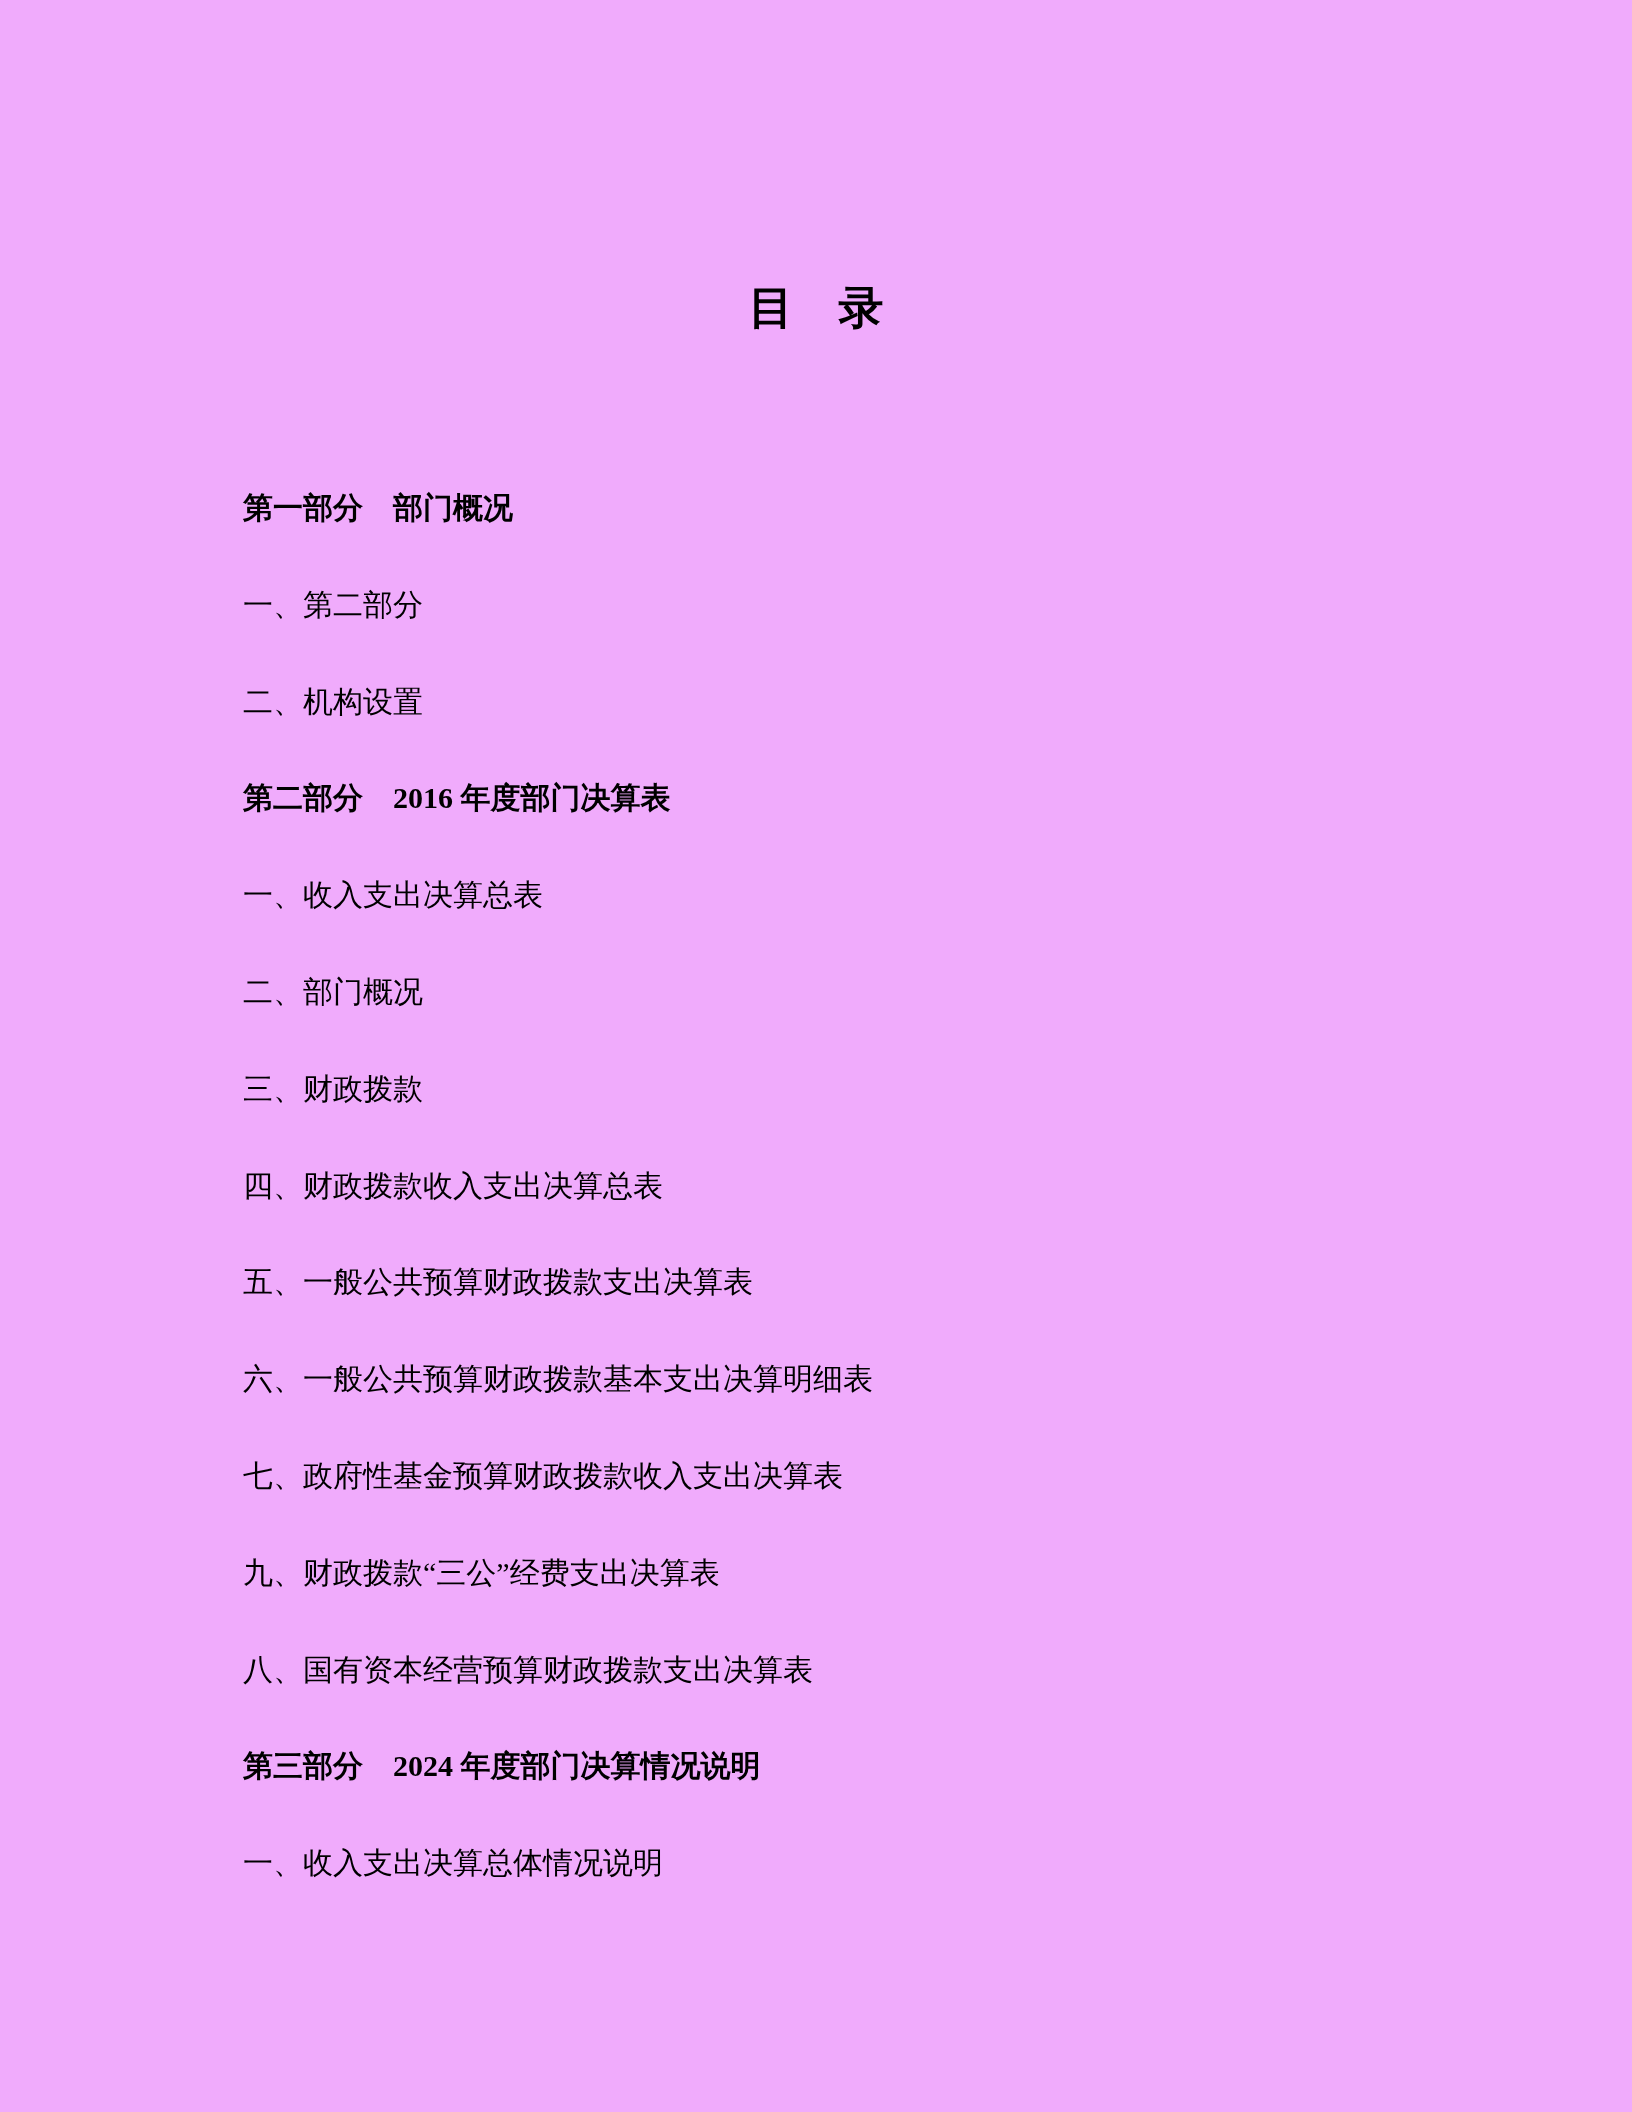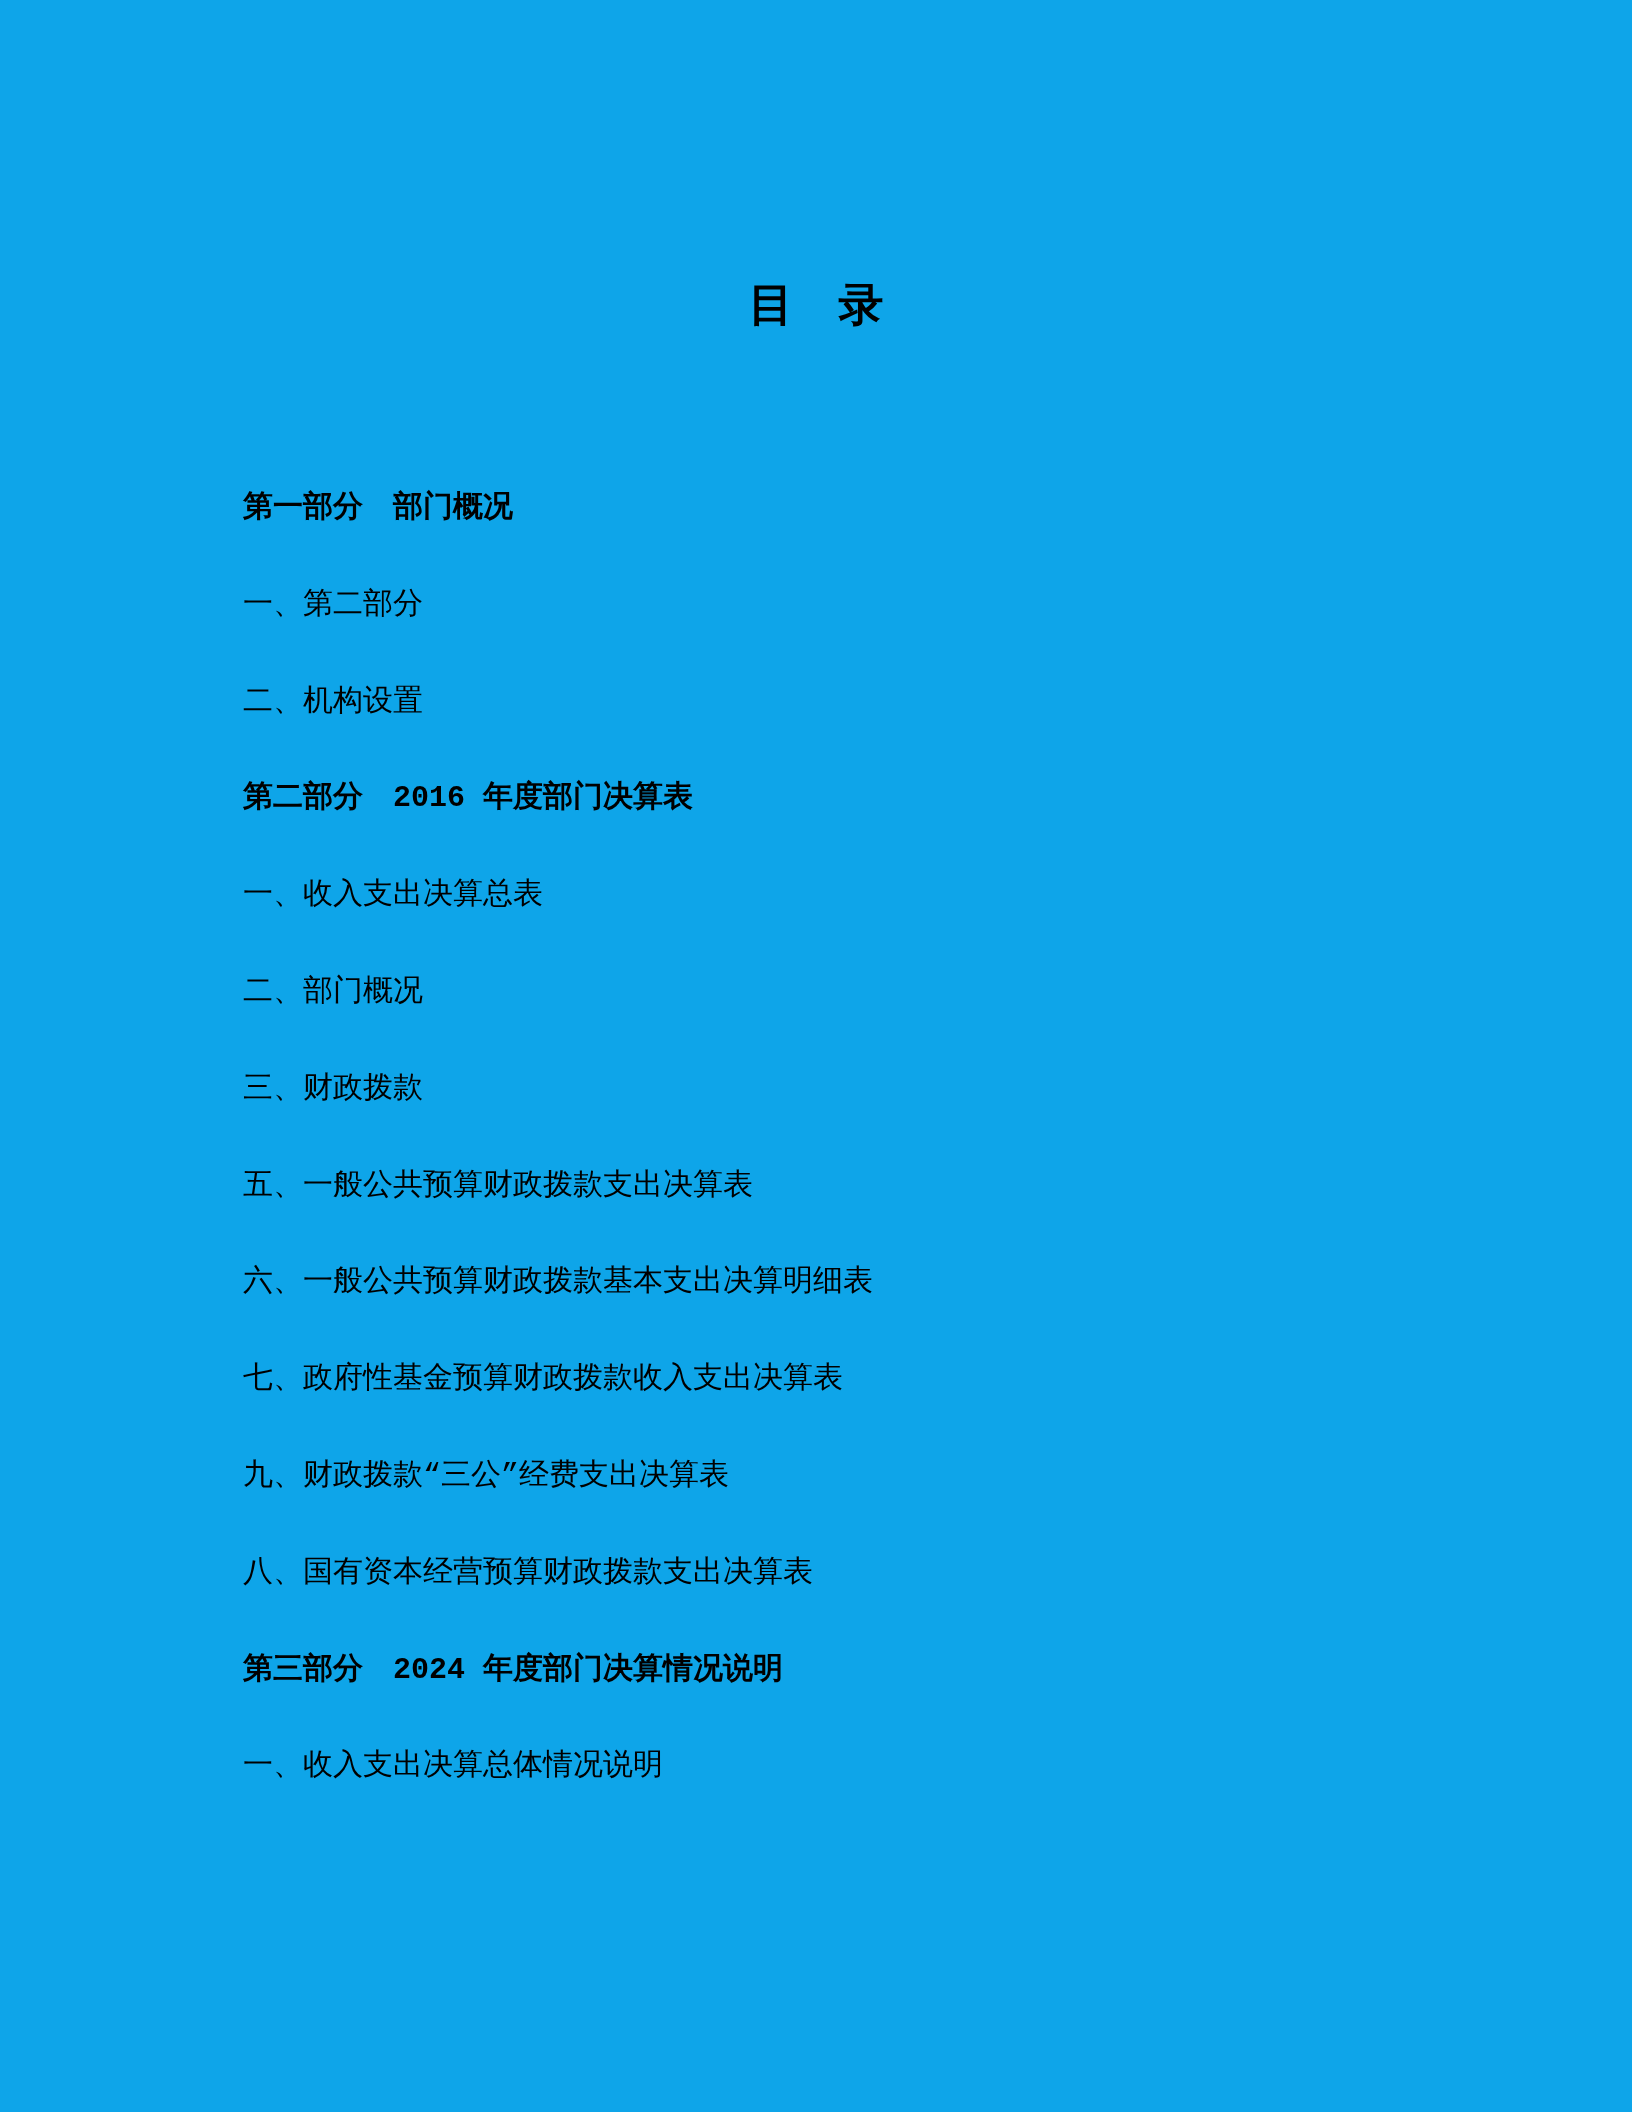--- a/index.html
+++ b/index.html
@@ -4,23 +4,23 @@
 <style>
   html, body {
     margin: 0;
     padding: 0;
     background: #ffffff;
   }
   .page {
     position: relative;
     width: 1632px;
     height: 2112px;
-    background: #0ea5e9;
+    background: #f0abfc;
     overflow: hidden;
-    font-family: Liberation Mono, monospace;
+    font-family: Liberation Serif, serif;
     color: #000000;
   }
   .doc-title {
     position: absolute;
     top: 286px;
     left: 0;
     width: 100%;
     margin: 0;
     text-align: center;
     font-size: 45px;
@@ -52,20 +52,21 @@
   <h1 class="doc-title">目　录</h1>
 
   <div class="toc">
     <div class="toc-row part">第一部分　部门概况</div>
     <div class="toc-row item">一、第二部分</div>
     <div class="toc-row item">二、机构设置</div>
     <div class="toc-row part">第二部分　2016 年度部门决算表</div>
     <div class="toc-row item">一、收入支出决算总表</div>
     <div class="toc-row item">二、部门概况</div>
     <div class="toc-row item">三、财政拨款</div>
+    <div class="toc-row item">四、财政拨款收入支出决算总表</div>
     <div class="toc-row item">五、一般公共预算财政拨款支出决算表</div>
     <div class="toc-row item">六、一般公共预算财政拨款基本支出决算明细表</div>
     <div class="toc-row item">七、政府性基金预算财政拨款收入支出决算表</div>
     <div class="toc-row item">九、财政拨款“三公”经费支出决算表</div>
     <div class="toc-row item">八、国有资本经营预算财政拨款支出决算表</div>
     <div class="toc-row part">第三部分　2024 年度部门决算情况说明</div>
     <div class="toc-row item">一、收入支出决算总体情况说明</div>
   </div>
 
 </div>

